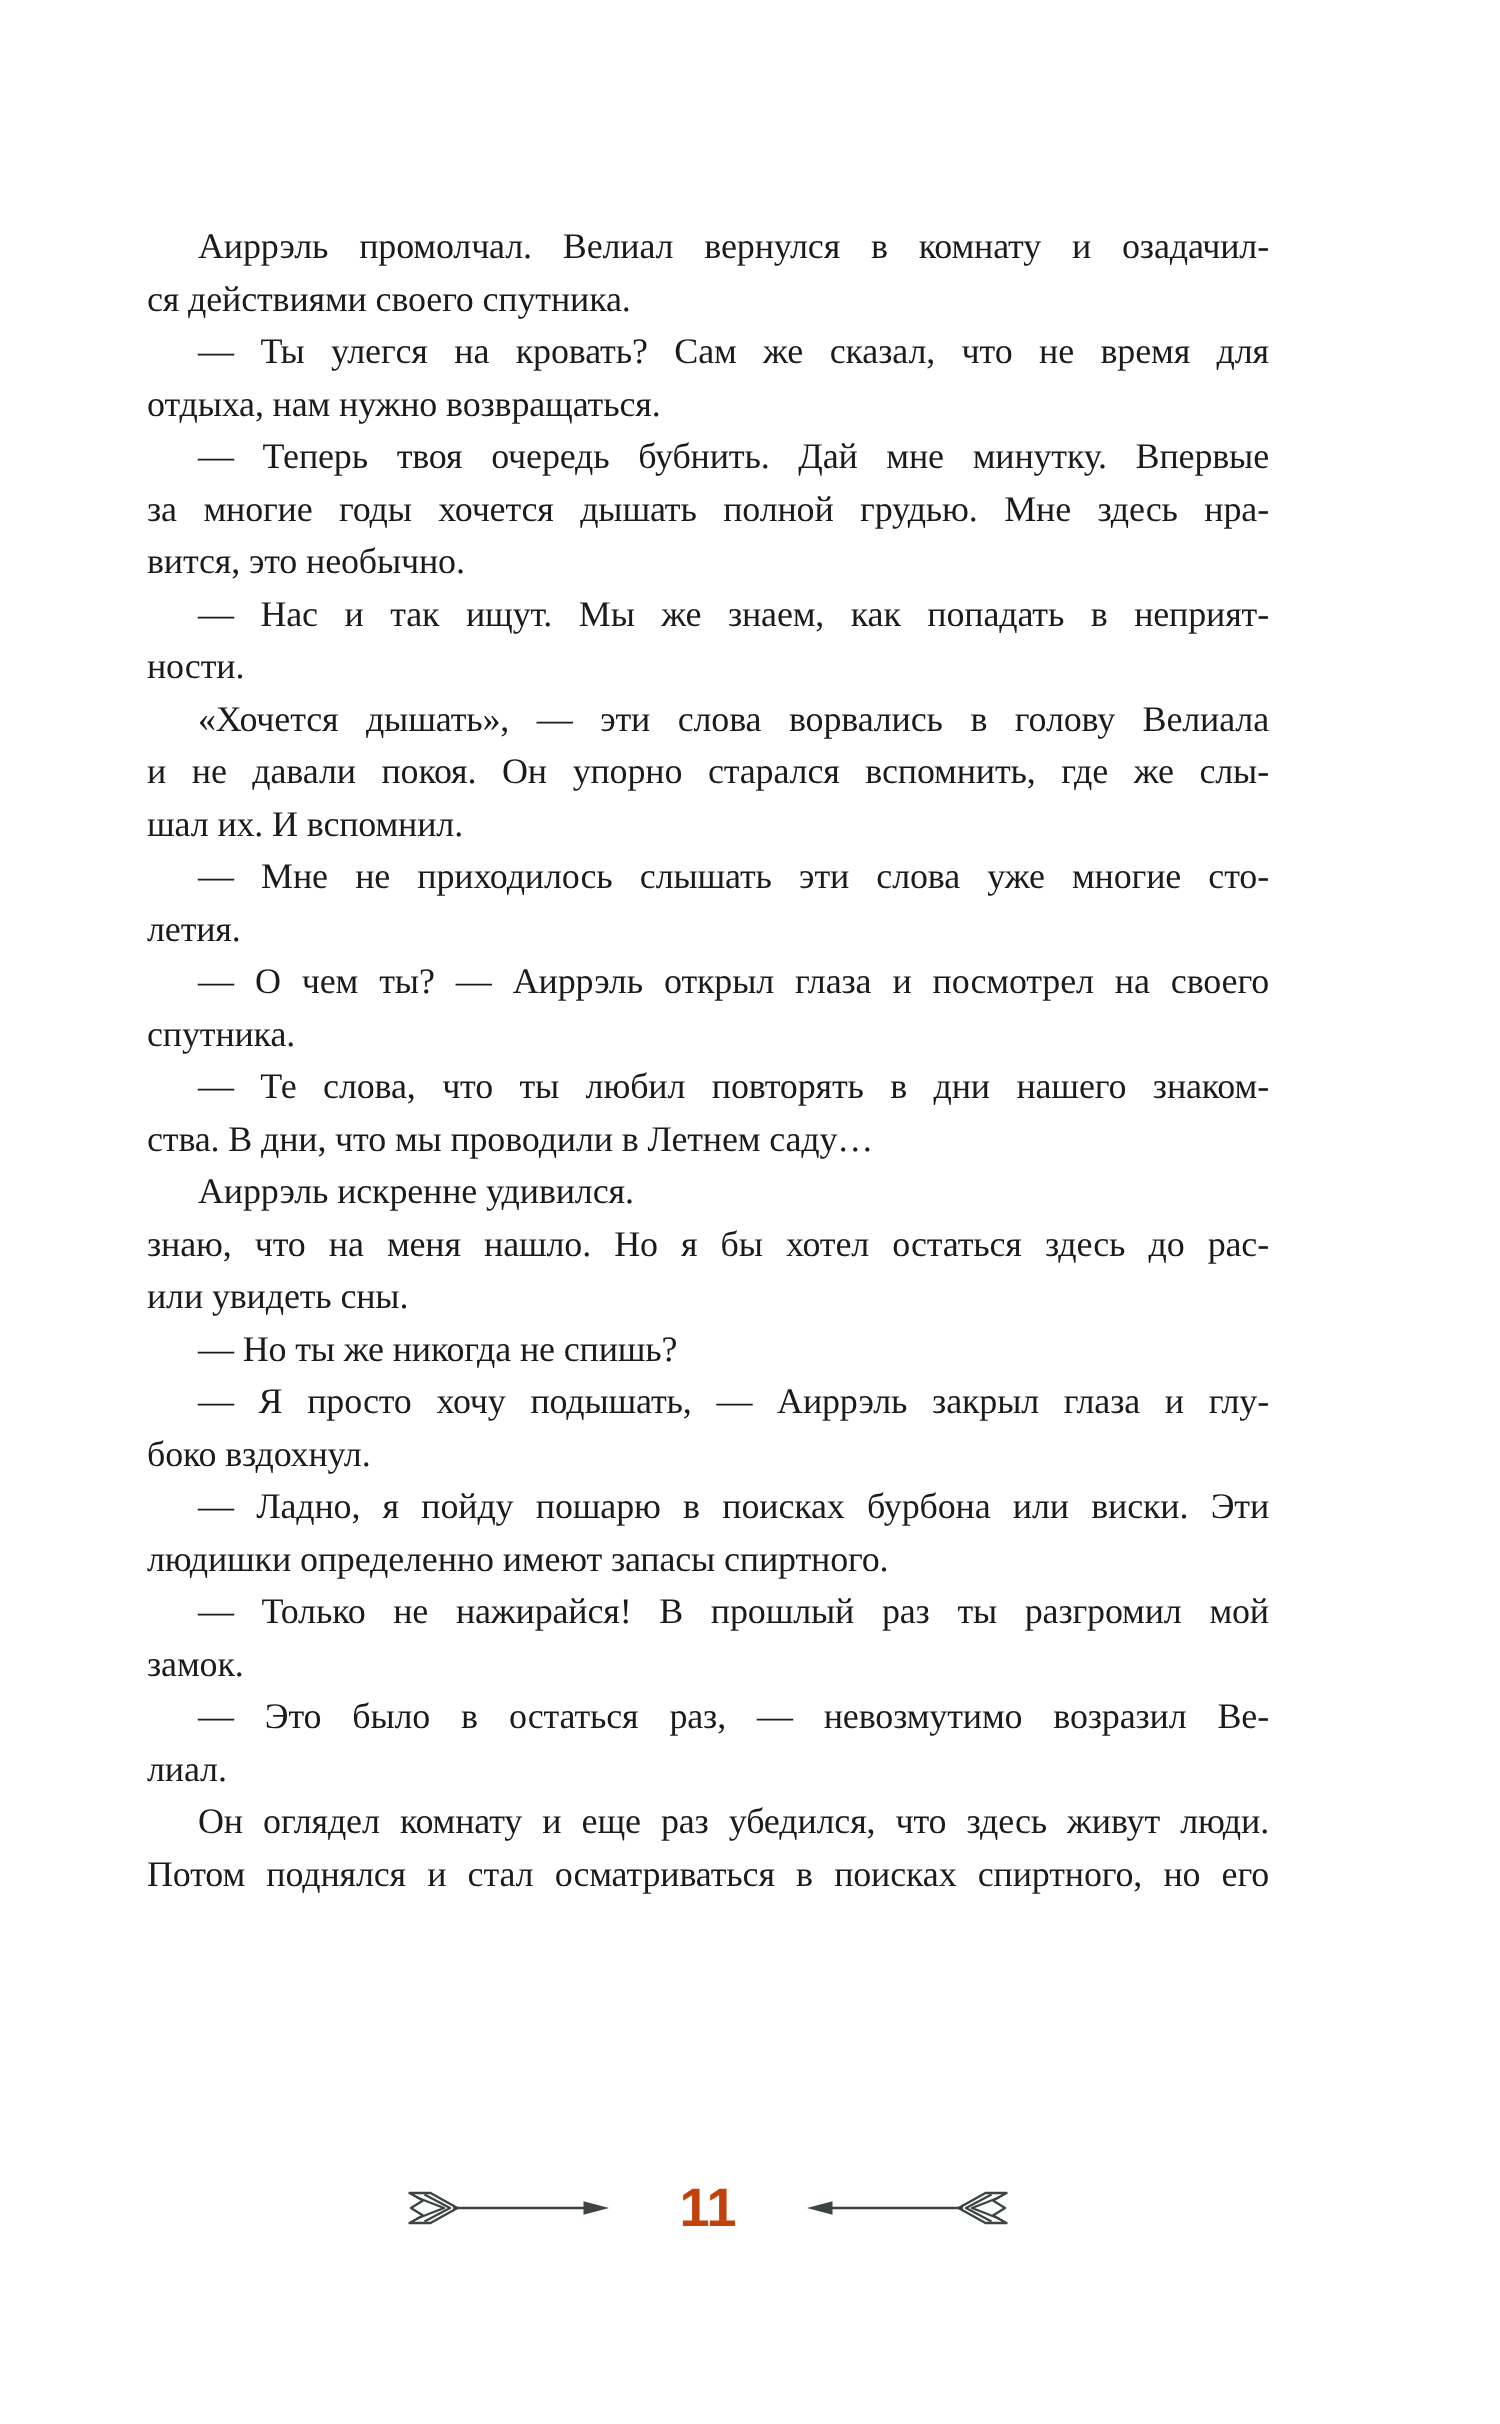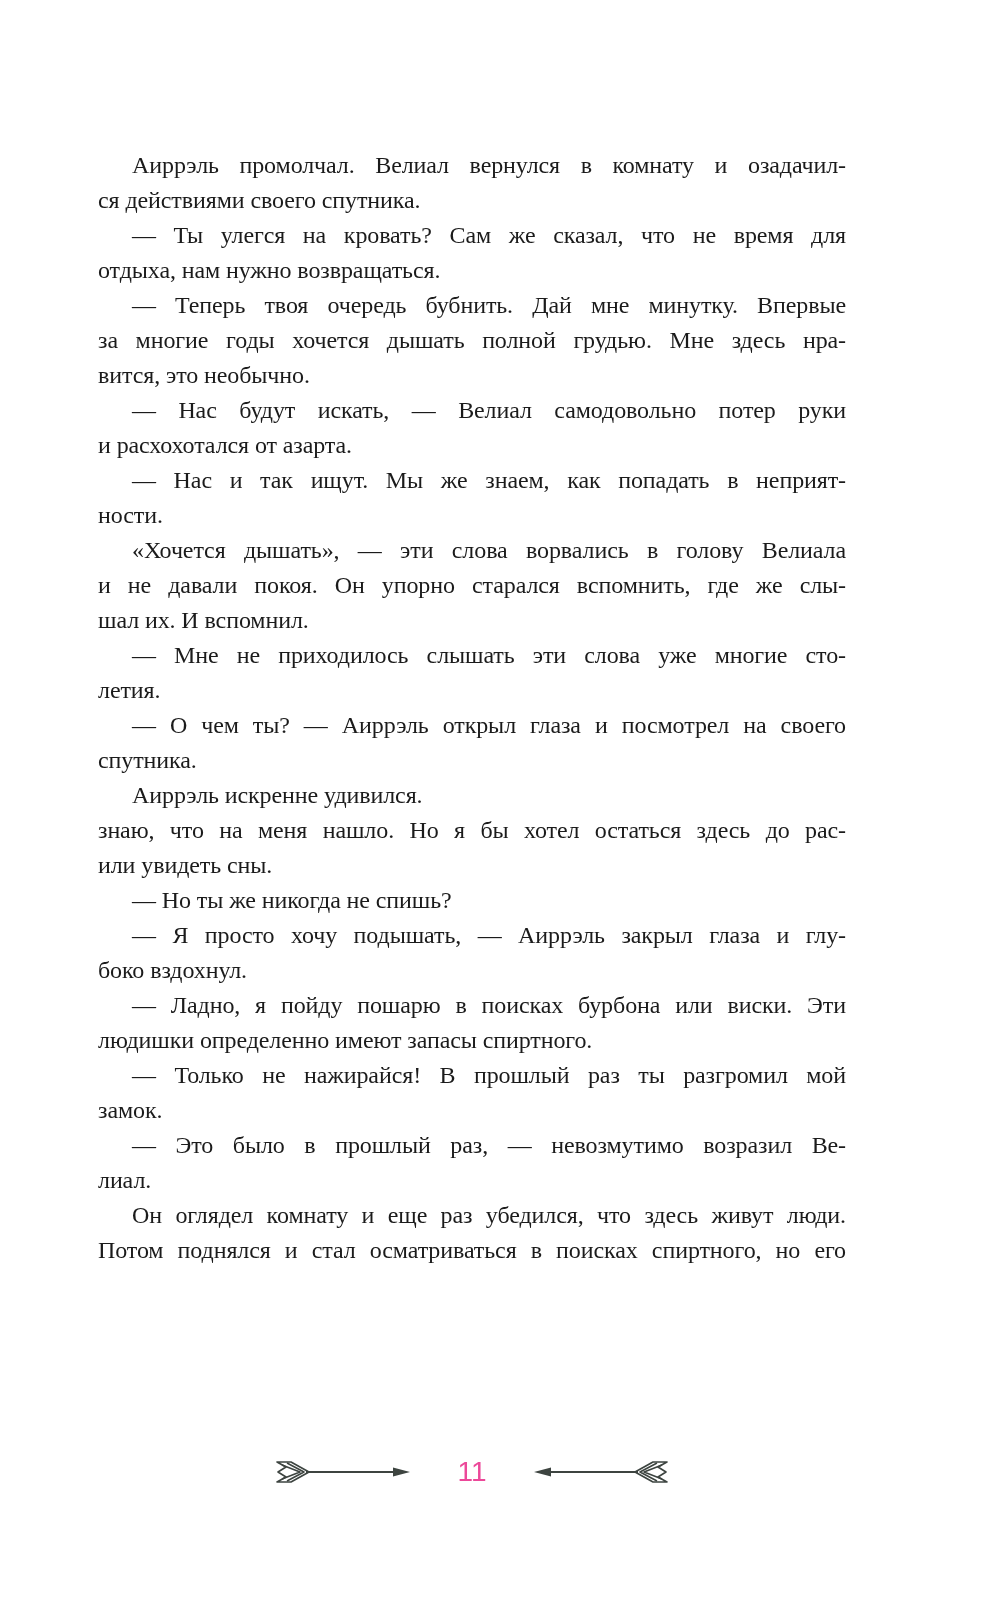--- a/index.html
+++ b/index.html
@@ -41,23 +41,23 @@
     display: flex;
     align-items: center;
     justify-content: center;
     gap: 46px;
   }
   .orn { display: inline-flex; align-items: center; }
   .orn svg { display: block; }
   .orn.mirrored svg { transform: scaleX(-1); }
   .pnum {
     font-family: "Liberation Sans", sans-serif;
-    font-size: 28px;
-    font-weight: normal;
-    color: #ec4899;
+    font-size: 36px;
+    font-weight: bold;
+    color: #c2410c;
     line-height: 1;
   }
 </style>
 </head>
 <body>
 
 <div class="page">
 
   <div class="text-block">
       <div class="para">
@@ -67,39 +67,39 @@
       <div class="para">
         <div class="line first">— Ты улегся на кровать? Сам же сказал, что не время для</div>
         <div class="line last">отдыха, нам нужно возвращаться.</div>
       </div>
       <div class="para">
         <div class="line first">— Теперь твоя очередь бубнить. Дай мне минутку. Впервые</div>
         <div class="line">за многие годы хочется дышать полной грудью. Мне здесь нра-</div>
         <div class="line last">вится, это необычно.</div>
       </div>
       <div class="para">
-        <div class="line first">— Нас будут искать, — Велиал самодовольно потер руки</div>
-        <div class="line last">и расхохотался от азарта.</div>
-      </div>
-      <div class="para">
         <div class="line first">— Нас и так ищут. Мы же знаем, как попадать в неприят-</div>
         <div class="line last">ности.</div>
       </div>
       <div class="para">
         <div class="line first">«Хочется дышать», — эти слова ворвались в голову Велиала</div>
         <div class="line">и не давали покоя. Он упорно старался вспомнить, где же слы-</div>
         <div class="line last">шал их. И вспомнил.</div>
       </div>
       <div class="para">
         <div class="line first">— Мне не приходилось слышать эти слова уже многие сто-</div>
         <div class="line last">летия.</div>
       </div>
       <div class="para">
         <div class="line first">— О чем ты? — Аиррэль открыл глаза и посмотрел на своего</div>
         <div class="line last">спутника.</div>
+      </div>
+      <div class="para">
+        <div class="line first">— Те слова, что ты любил повторять в дни нашего знаком-</div>
+        <div class="line last">ства. В дни, что мы проводили в Летнем саду…</div>
       </div>
       <div class="para">
         <div class="line first last">Аиррэль искренне удивился.</div>
       </div>
       <div class="para">
         <div class="line">знаю, что на меня нашло. Но я бы хотел остаться здесь до рас-</div>
         <div class="line last">или увидеть сны.</div>
       </div>
       <div class="para">
         <div class="line first last">— Но ты же никогда не спишь?</div>
@@ -110,21 +110,21 @@
       </div>
       <div class="para">
         <div class="line first">— Ладно, я пойду пошарю в поисках бурбона или виски. Эти</div>
         <div class="line last">людишки определенно имеют запасы спиртного.</div>
       </div>
       <div class="para">
         <div class="line first">— Только не нажирайся! В прошлый раз ты разгромил мой</div>
         <div class="line last">замок.</div>
       </div>
       <div class="para">
-        <div class="line first">— Это было в прошлый раз, — невозмутимо возразил Ве-</div>
+        <div class="line first">— Это было в остаться раз, — невозмутимо возразил Ве-</div>
         <div class="line last">лиал.</div>
       </div>
       <div class="para">
         <div class="line first">Он оглядел комнату и еще раз убедился, что здесь живут люди.</div>
         <div class="line">Потом поднялся и стал осматриваться в поисках спиртного, но его</div>
       </div>
     </div>
 
   <div class="footer">
     <span class="orn">

